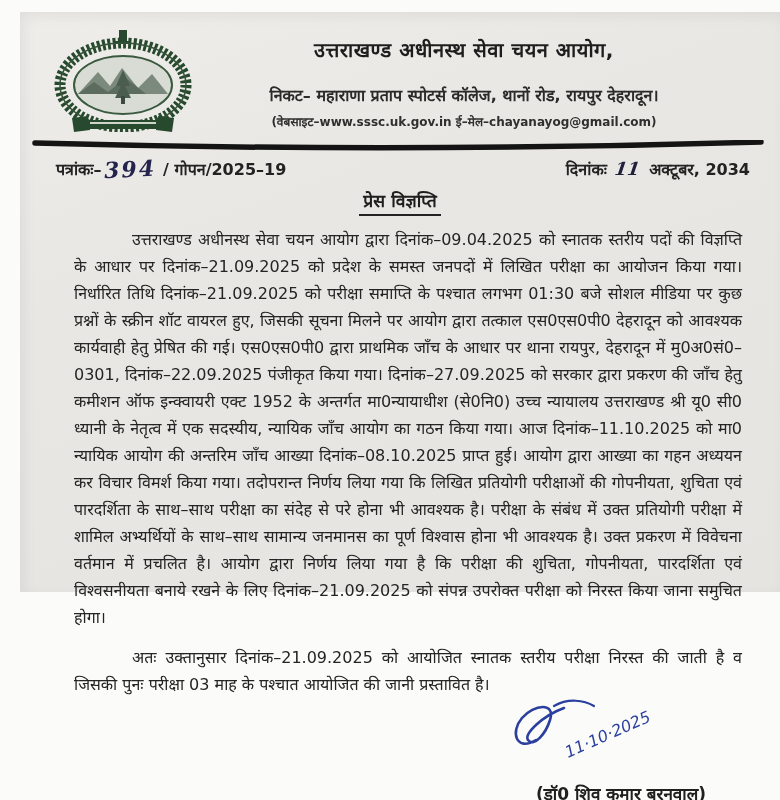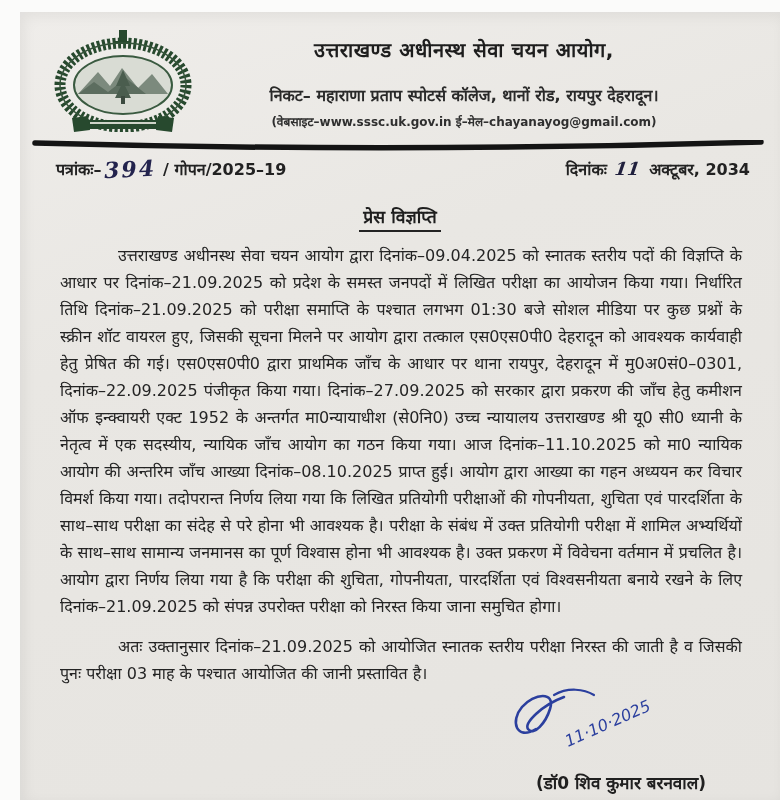--- a/index.html
+++ b/index.html
@@ -3,21 +3,21 @@
 <meta charset="utf-8">
 <style>
   html,body { margin:0; padding:0; }
   body {
     width:780px; height:800px;
     background:#fbfbfa;
     font-family:"DejaVu Sans", sans-serif;
     color:#242424;
     overflow:hidden;
   }
-  .page { position:relative; width:780px; height:800px; }
+  .page { position:relative; width:780px; height:592px; }
   .paper {
     position:absolute; left:20px; top:12px; right:0; bottom:0;
     background:linear-gradient(160deg,#efedea 0%, #e9e7e3 35%, #e6e4e0 100%);
     box-shadow: inset 4px 4px 14px rgba(0,0,0,0.06);
   }
   
   .header { display:flex; align-items:flex-start; padding:10px 26px 0 28px; }
   .emblem-wrap { width:160px; flex:0 0 160px; padding-top:6px; }
   .header-center { flex:1; text-align:center; padding-right:34px; }
   .org-name {
@@ -40,27 +40,27 @@
     display:inline-block; transform:rotate(-3deg) translateY(2px);
     margin:0 2px;
   }
   .hand-date {
     font-family:"DejaVu Serif", serif;
     font-style:italic; font-weight:700; font-size:18px;
     color:#20203d; display:inline-block; transform:skewX(-8deg);
     margin:0 3px;
   }
   
-  .press-title-row { text-align:center; margin-top:24px; }
+  .press-title-row { text-align:center; margin-top:8px; }
   .press-title {
     display:inline-block; font-size:17.5px; font-weight:700;
     border-bottom:2px solid #232323; padding:0 4px 2px 4px; color:#1e1e1e;
   }
   
-  .body-text { padding:10px 38px 0 40px; }
+  .body-text { padding:10px 38px 0 54px; }
   .body-text p {
     margin:0; font-size:16px; line-height:27px; text-align:justify;
     text-indent:58px; color:#242424; font-weight:500;
   }
   .body-text p + p { margin-top:13px; }
   
   .sig-block { position:relative; height:150px; margin-top:4px; }
   .sig-svg { position:absolute; right:62px; top:-6px; }
   .sig-name {
     position:absolute; right:74px; top:80px;

